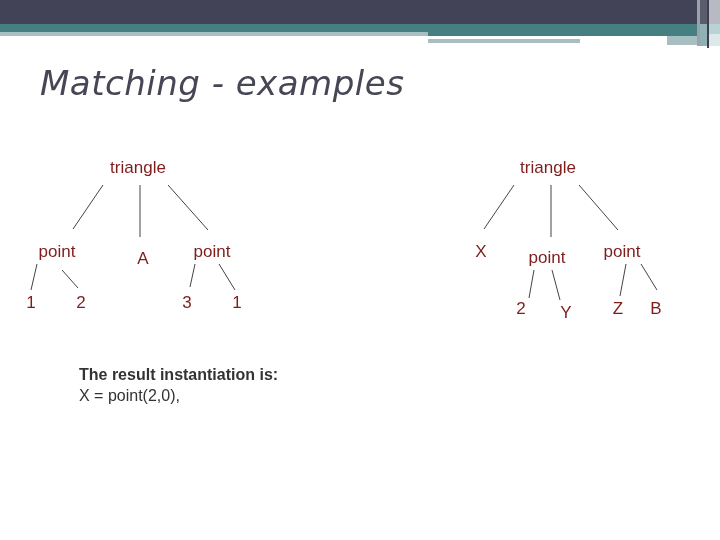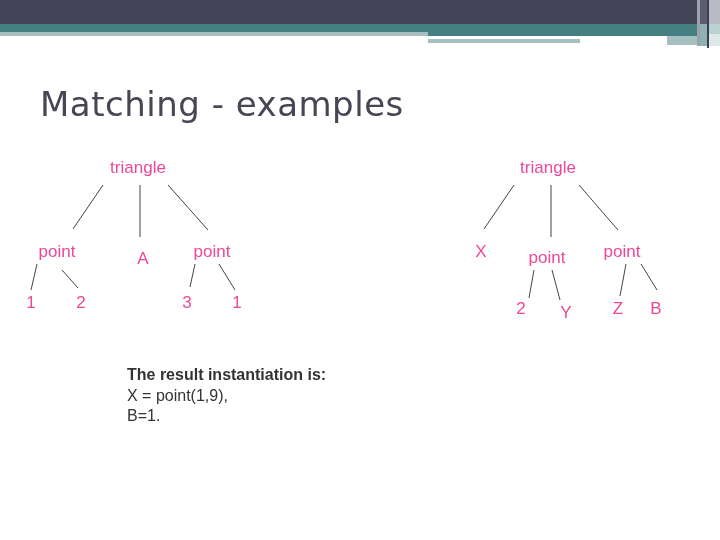--- a/index.html
+++ b/index.html
@@ -1,23 +1,23 @@
 <!DOCTYPE html>
 <html><head>
   <meta charset="utf-8">
   <style>
     html, body { margin:0; padding:0; }
     body { width:720px; height:540px; position:relative; background:#ffffff; overflow:hidden;
            font-family:"Liberation Sans", sans-serif; }
     .band { position:absolute; }
-    .title { position:absolute; left:40px; top:84px; font-family:"DejaVu Sans", sans-serif;
-             font-size:34px; color:#464655; letter-spacing:0.5px; white-space:nowrap; }
-    .node { position:absolute; font-size:17px; color:#ec4899; white-space:nowrap; transform:translateX(-50%); }
+    .title { position:absolute; left:40px; top:63px; font-family:"DejaVu Sans", sans-serif;
+             font-size:34px; color:#464655; letter-spacing:0.5px; white-space:nowrap;font-style:italic; }
+    .node { position:absolute; font-size:17px; color:#7f1d1d; white-space:nowrap; transform:translateX(-50%); }
     svg.lines { position:absolute; left:0; top:0; }
-    .result { position:absolute; left:79px; top:365px; font-size:16px; color:#333; line-height:20.5px;margin-left:48px; }
+    .result { position:absolute; left:79px; top:365px; font-size:16px; color:#333; line-height:20.5px; }
     .result .head { font-weight:bold; }
   </style>
 </head>
 <body>
 
 <div class="band" style="left:0;top:0;width:697px;height:24px;background:#424356;"></div>
 <div class="band" style="left:0;top:24px;width:428px;height:8px;background:#467f82;"></div>
 <div class="band" style="left:0;top:32px;width:428px;height:4px;background:#a7bfc1;"></div>
 <div class="band" style="left:428px;top:24px;width:269px;height:12px;background:#467f82;"></div>
 <div class="band" style="left:428px;top:39px;width:152px;height:4px;background:#a7bfc1;"></div>
@@ -66,15 +66,14 @@
 <div class="node" style="left:481px;top:242px;">X</div>
 <div class="node" style="left:547px;top:248px;">point</div>
 <div class="node" style="left:622px;top:242px;">point</div>
 <div class="node" style="left:521px;top:299px;">2</div>
 <div class="node" style="left:566px;top:303px;">Y</div>
 <div class="node" style="left:618px;top:299px;">Z</div>
 <div class="node" style="left:656px;top:299px;">B</div>
 
 <div class="result">
   <div class="head">The result instantiation is:</div>
-  <div>X = point(1,9),</div>
-  <div>B=1.</div>
+  <div>X = point(2,0),</div>
 </div>
 
 </body></html>

